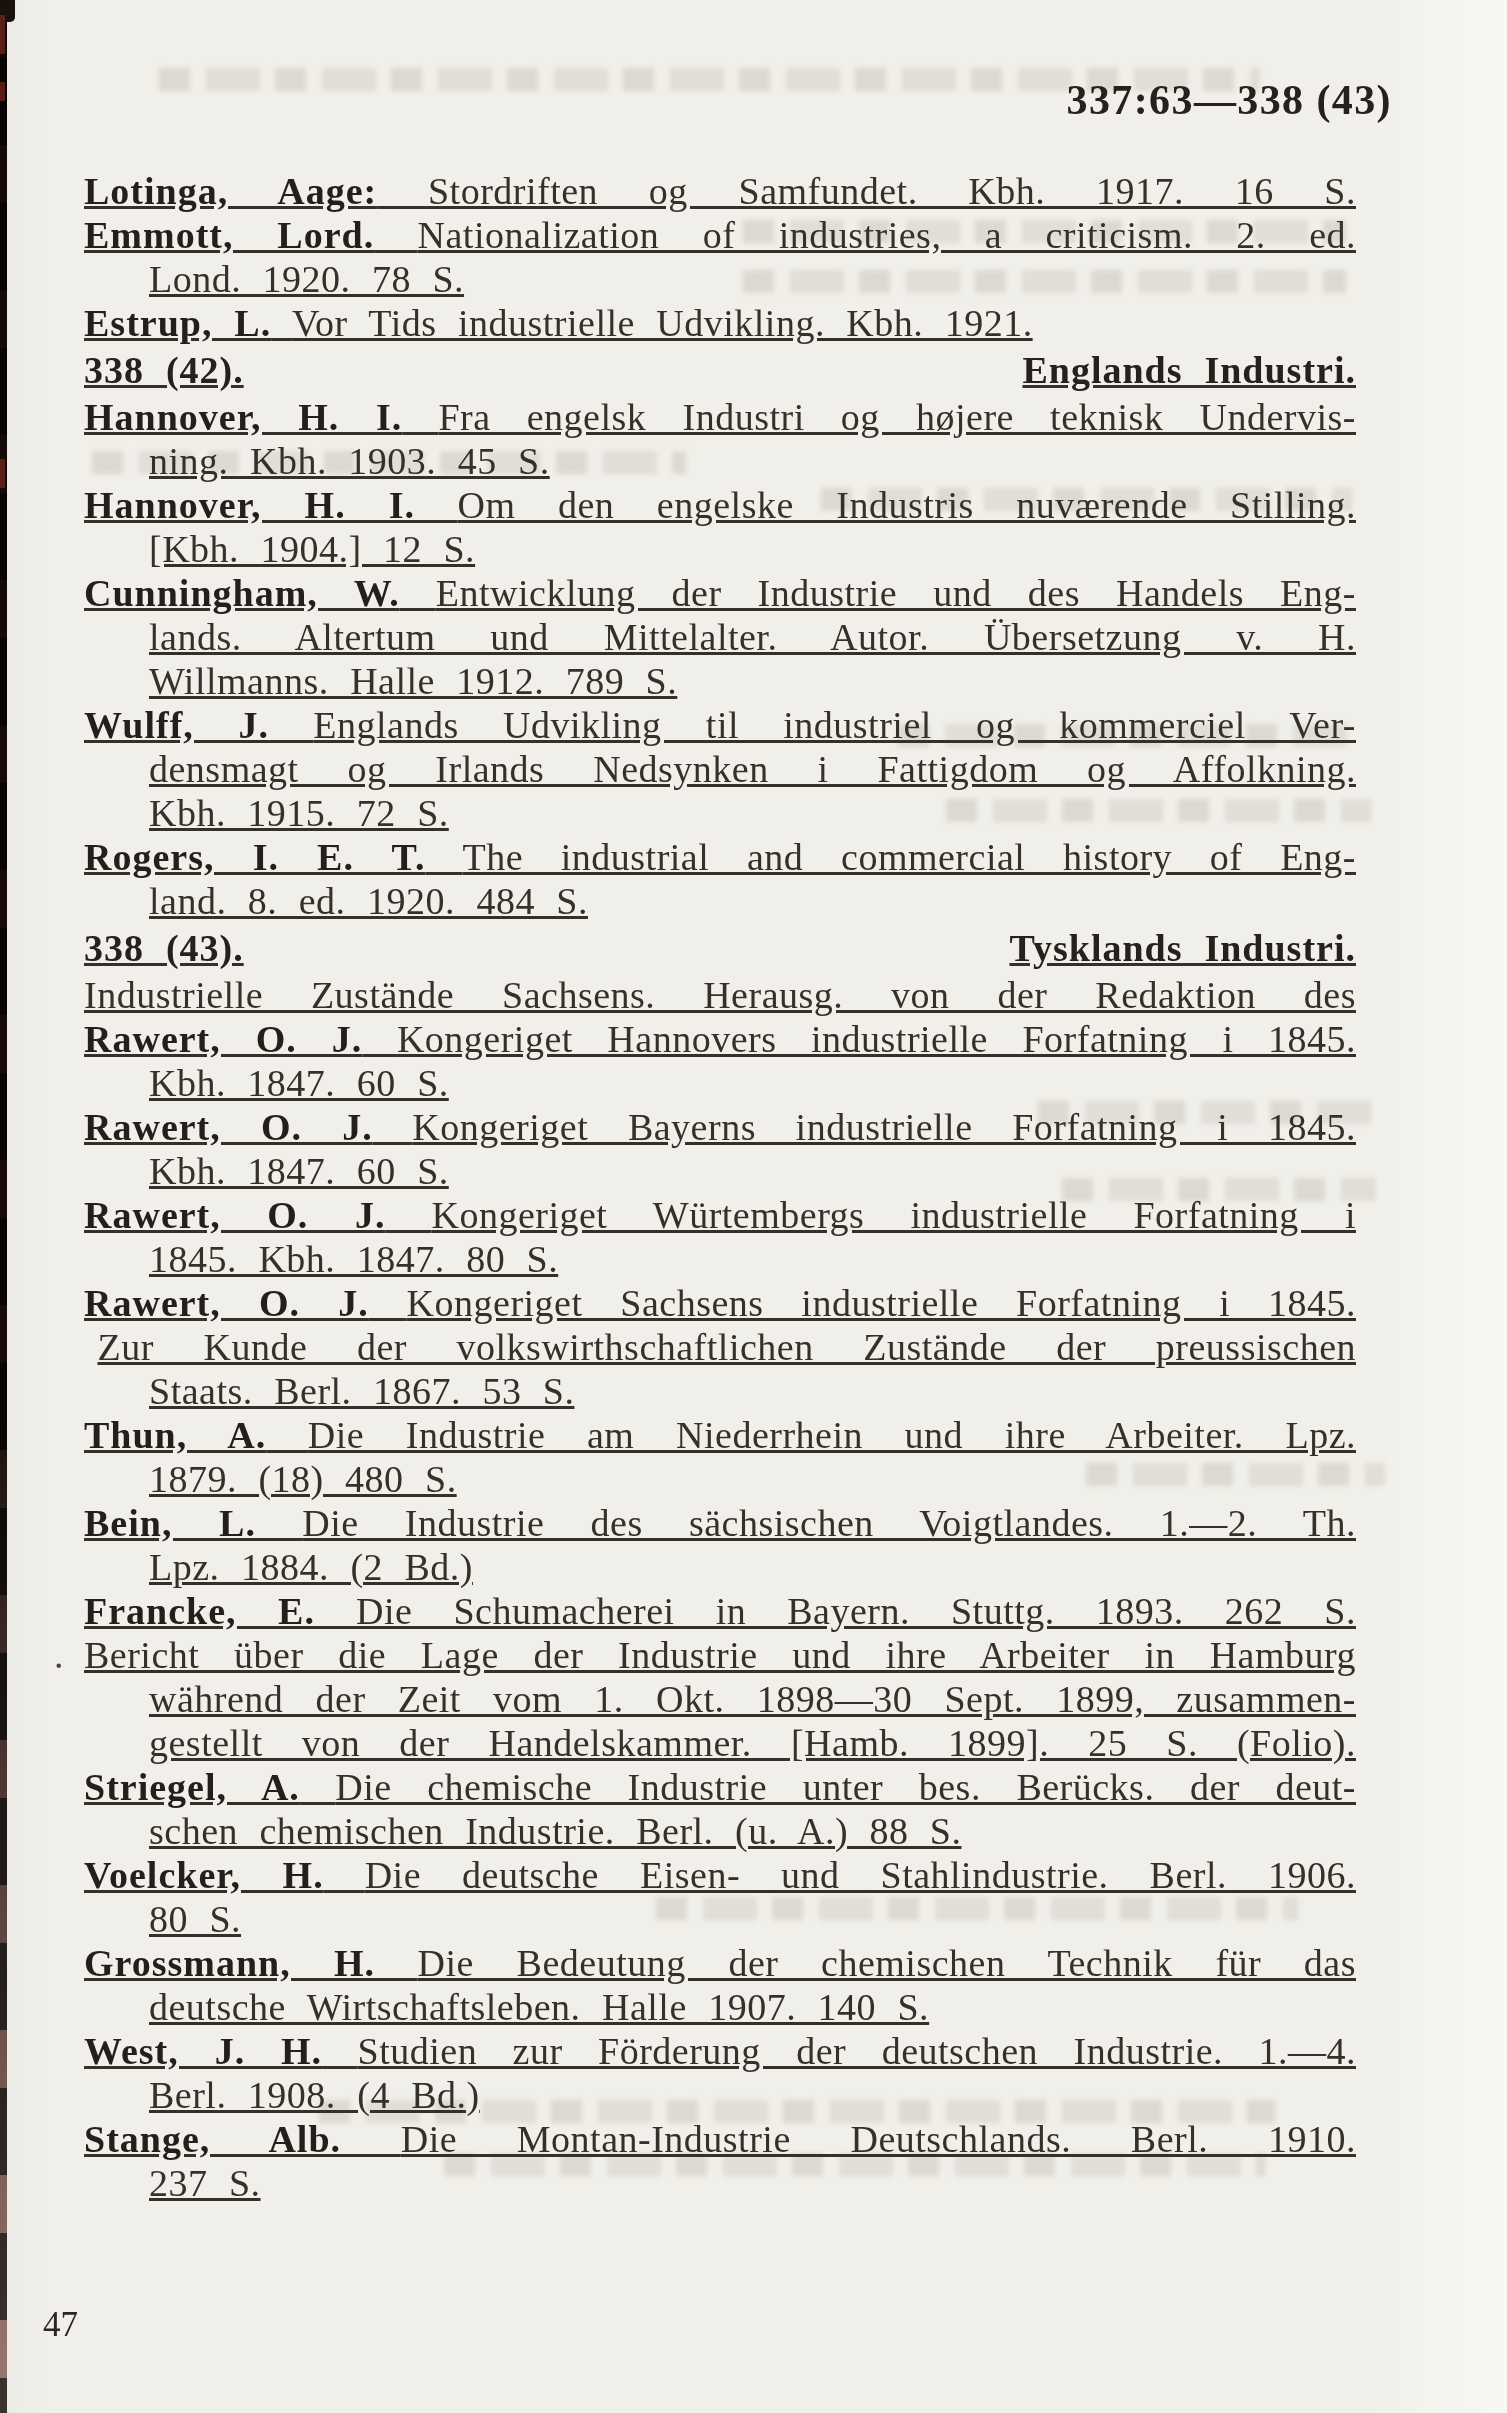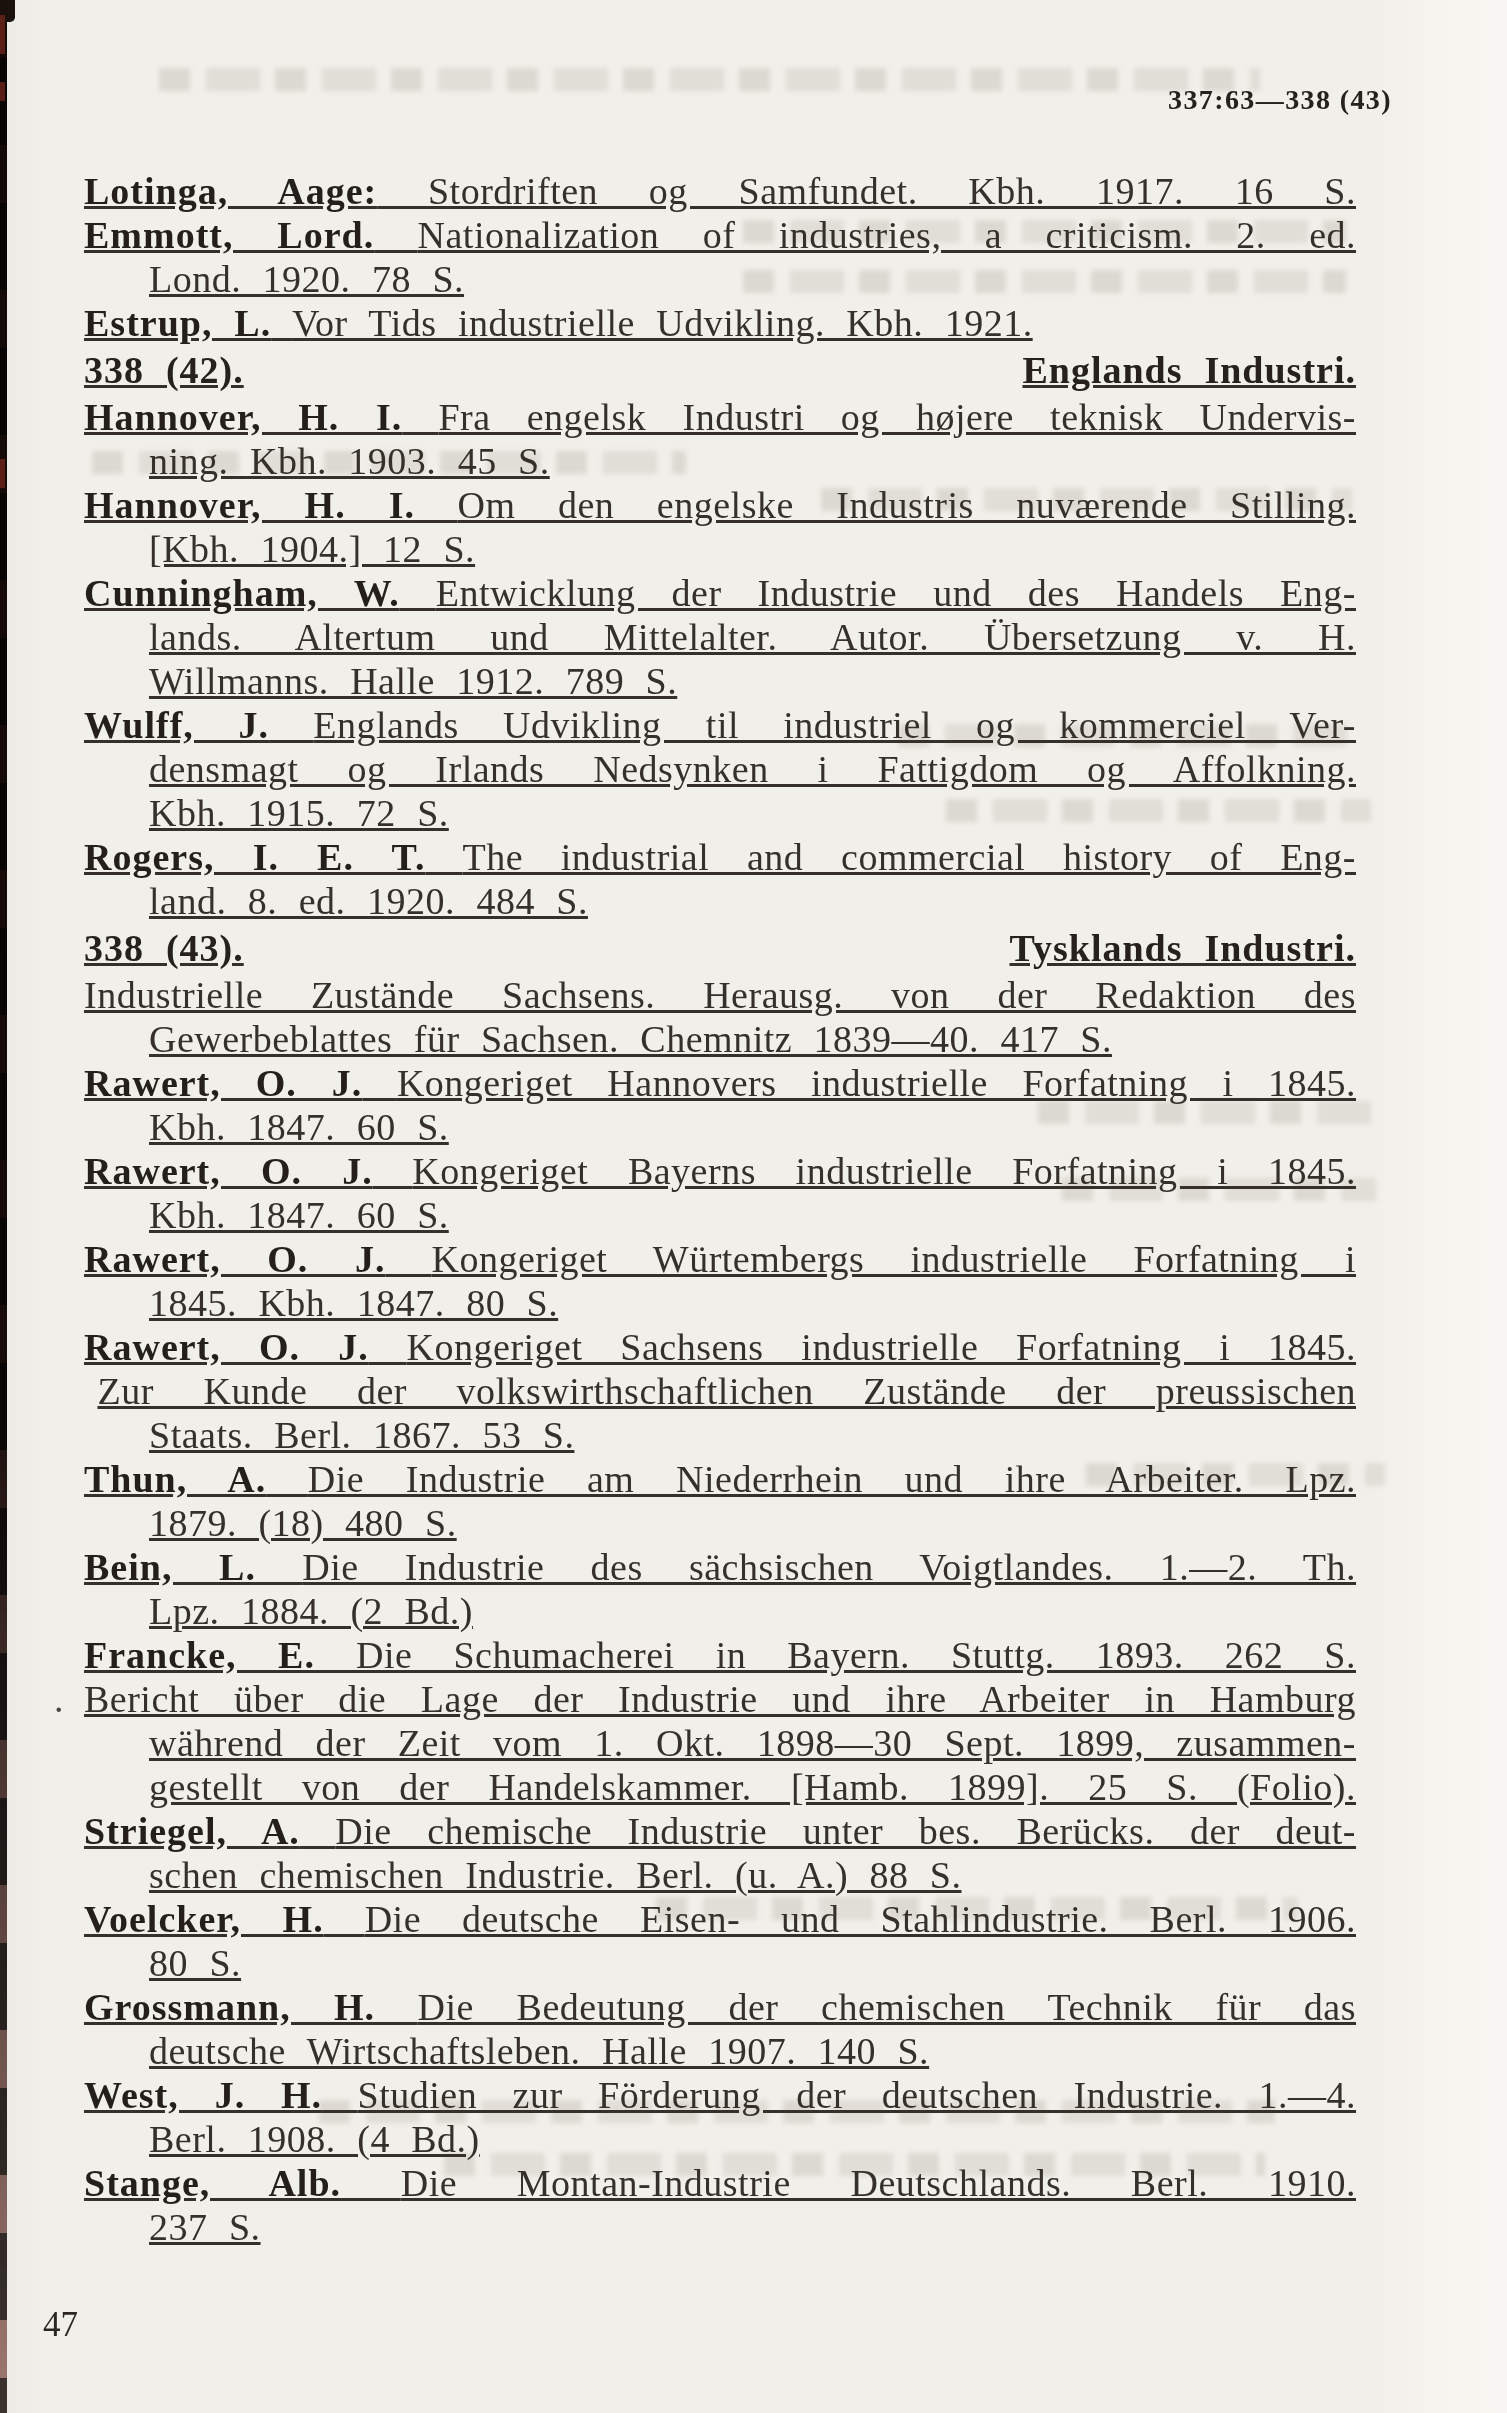--- a/index.html
+++ b/index.html
@@ -29,21 +29,21 @@
   .ghost{
     position:absolute;height:23px;
     background:repeating-linear-gradient(90deg,
       rgba(118,108,92,.16) 0 31px, rgba(118,108,92,0) 31px 47px,
       rgba(118,108,92,.13) 47px 101px, rgba(118,108,92,0) 101px 116px);
     filter:blur(2.4px);
   }
 
   .header{
     position:absolute;top:77px;left:84px;right:115px;
-    text-align:right;font-weight:bold;font-size:28px;line-height:46px;
+    text-align:right;font-weight:bold;font-size:42px;line-height:46px;
     letter-spacing:1.4px;color:#26211c;
   }
 
   .body{position:absolute;left:84px;top:169px;width:1272px;text-decoration:underline;}
   .line{
     position:relative;
     font-size:38px;line-height:44px;
     word-spacing:.30em;letter-spacing:0.5px;
     text-align:left;color:#35302a;
   }
@@ -111,21 +111,20 @@
       <div class="line fill"><b>Wulff, J.</b> <span>Englands Udvikling til industriel og kommerciel Ver-</span></div>
       <div class="line ind fill"><span>densmagt og Irlands Nedsynken i Fattigdom og Affolkning.</span></div>
       <div class="line ind"><span>Kbh. 1915.  72 S.</span></div>
       <div class="line fill"><b>Rogers, I. E. T.</b> <span>The industrial and commercial history of Eng-</span></div>
       <div class="line ind"><span>land.  8. ed.  1920.  484 S.</span></div>
       <div class="line heading">
         <span>338 (43).</span>
         <span>Tysklands Industri.</span>
       </div>
       <div class="line fill"><span>Industrielle Zustände Sachsens.  Herausg. von der Redaktion des</span></div>
-      <div class="line ind"><span>Gewerbeblattes für Sachsen.  Chemnitz 1839—40.  417 S.</span></div>
       <div class="line fill"><b>Rawert, O. J.</b> <span>Kongeriget Hannovers industrielle Forfatning i 1845.</span></div>
       <div class="line ind"><span>Kbh. 1847.  60 S.</span></div>
       <div class="line fill"><b>Rawert, O. J.</b> <span>Kongeriget Bayerns industrielle Forfatning i 1845.</span></div>
       <div class="line ind"><span>Kbh. 1847.  60 S.</span></div>
       <div class="line fill"><b>Rawert, O. J.</b> <span>Kongeriget Würtembergs industrielle Forfatning i</span></div>
       <div class="line ind"><span>1845.  Kbh. 1847.  80 S.</span></div>
       <div class="line fill"><b>Rawert, O. J.</b> <span>Kongeriget Sachsens industrielle Forfatning i 1845.</span></div>
       <div class="line ind2 fill"><span>Zur Kunde der volkswirthschaftlichen Zustände der preussischen</span></div>
       <div class="line ind"><span>Staats.  Berl. 1867.  53 S.</span></div>
       <div class="line fill"><b>Thun, A.</b> <span>Die Industrie am Niederrhein und ihre Arbeiter.  Lpz.</span></div>

